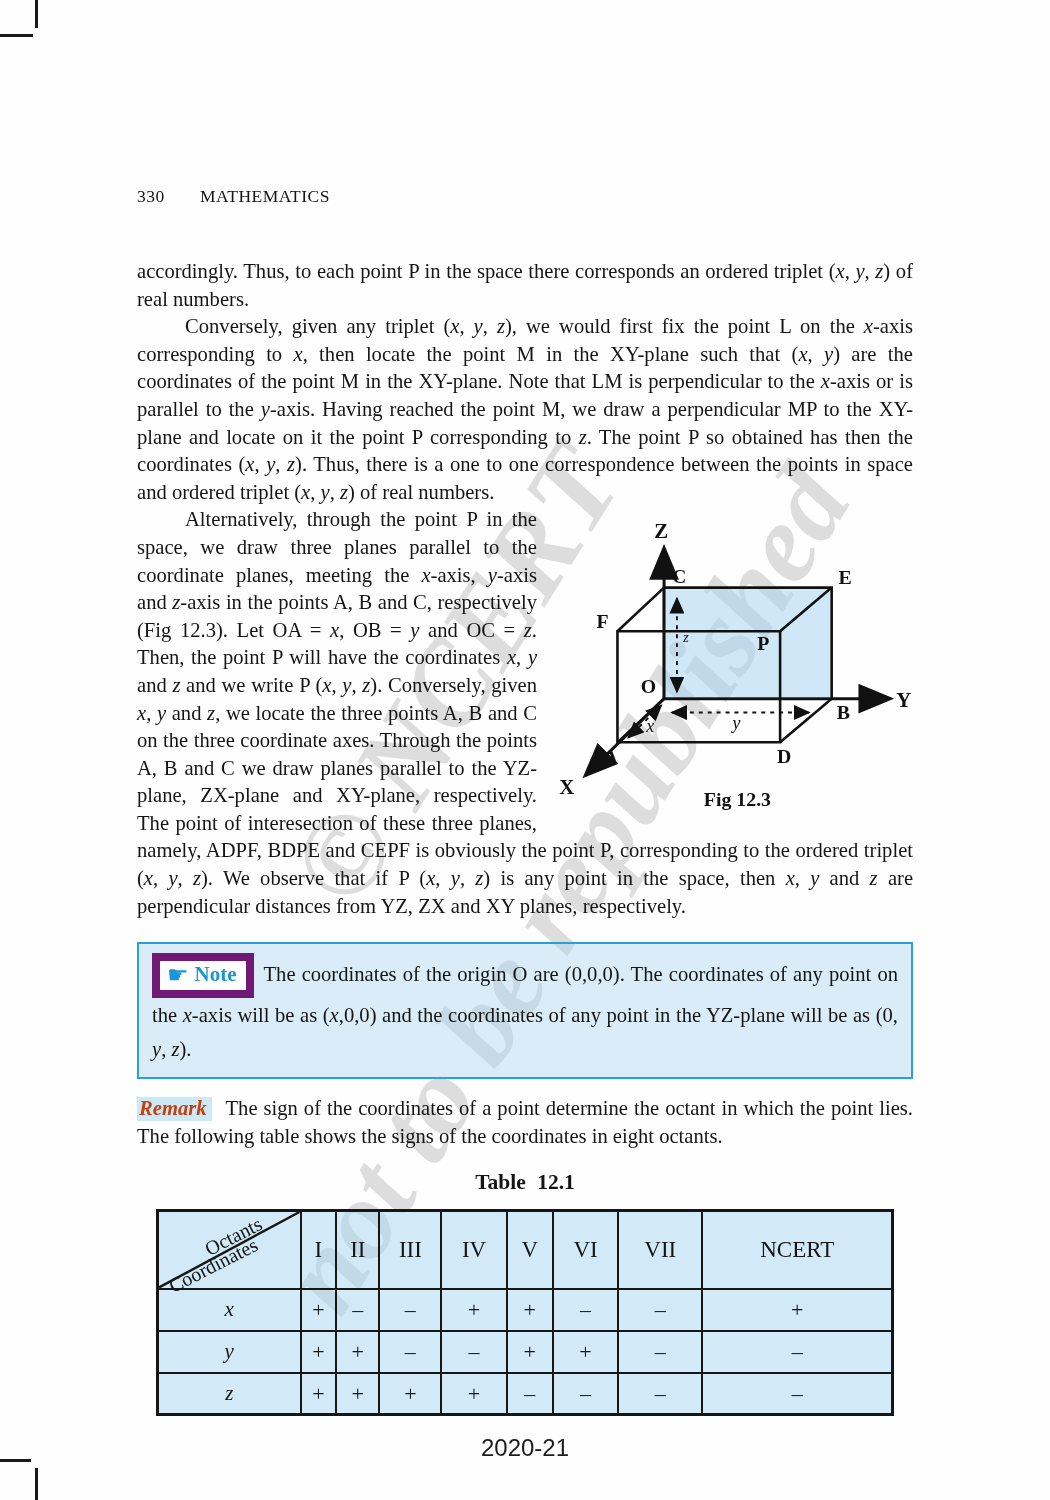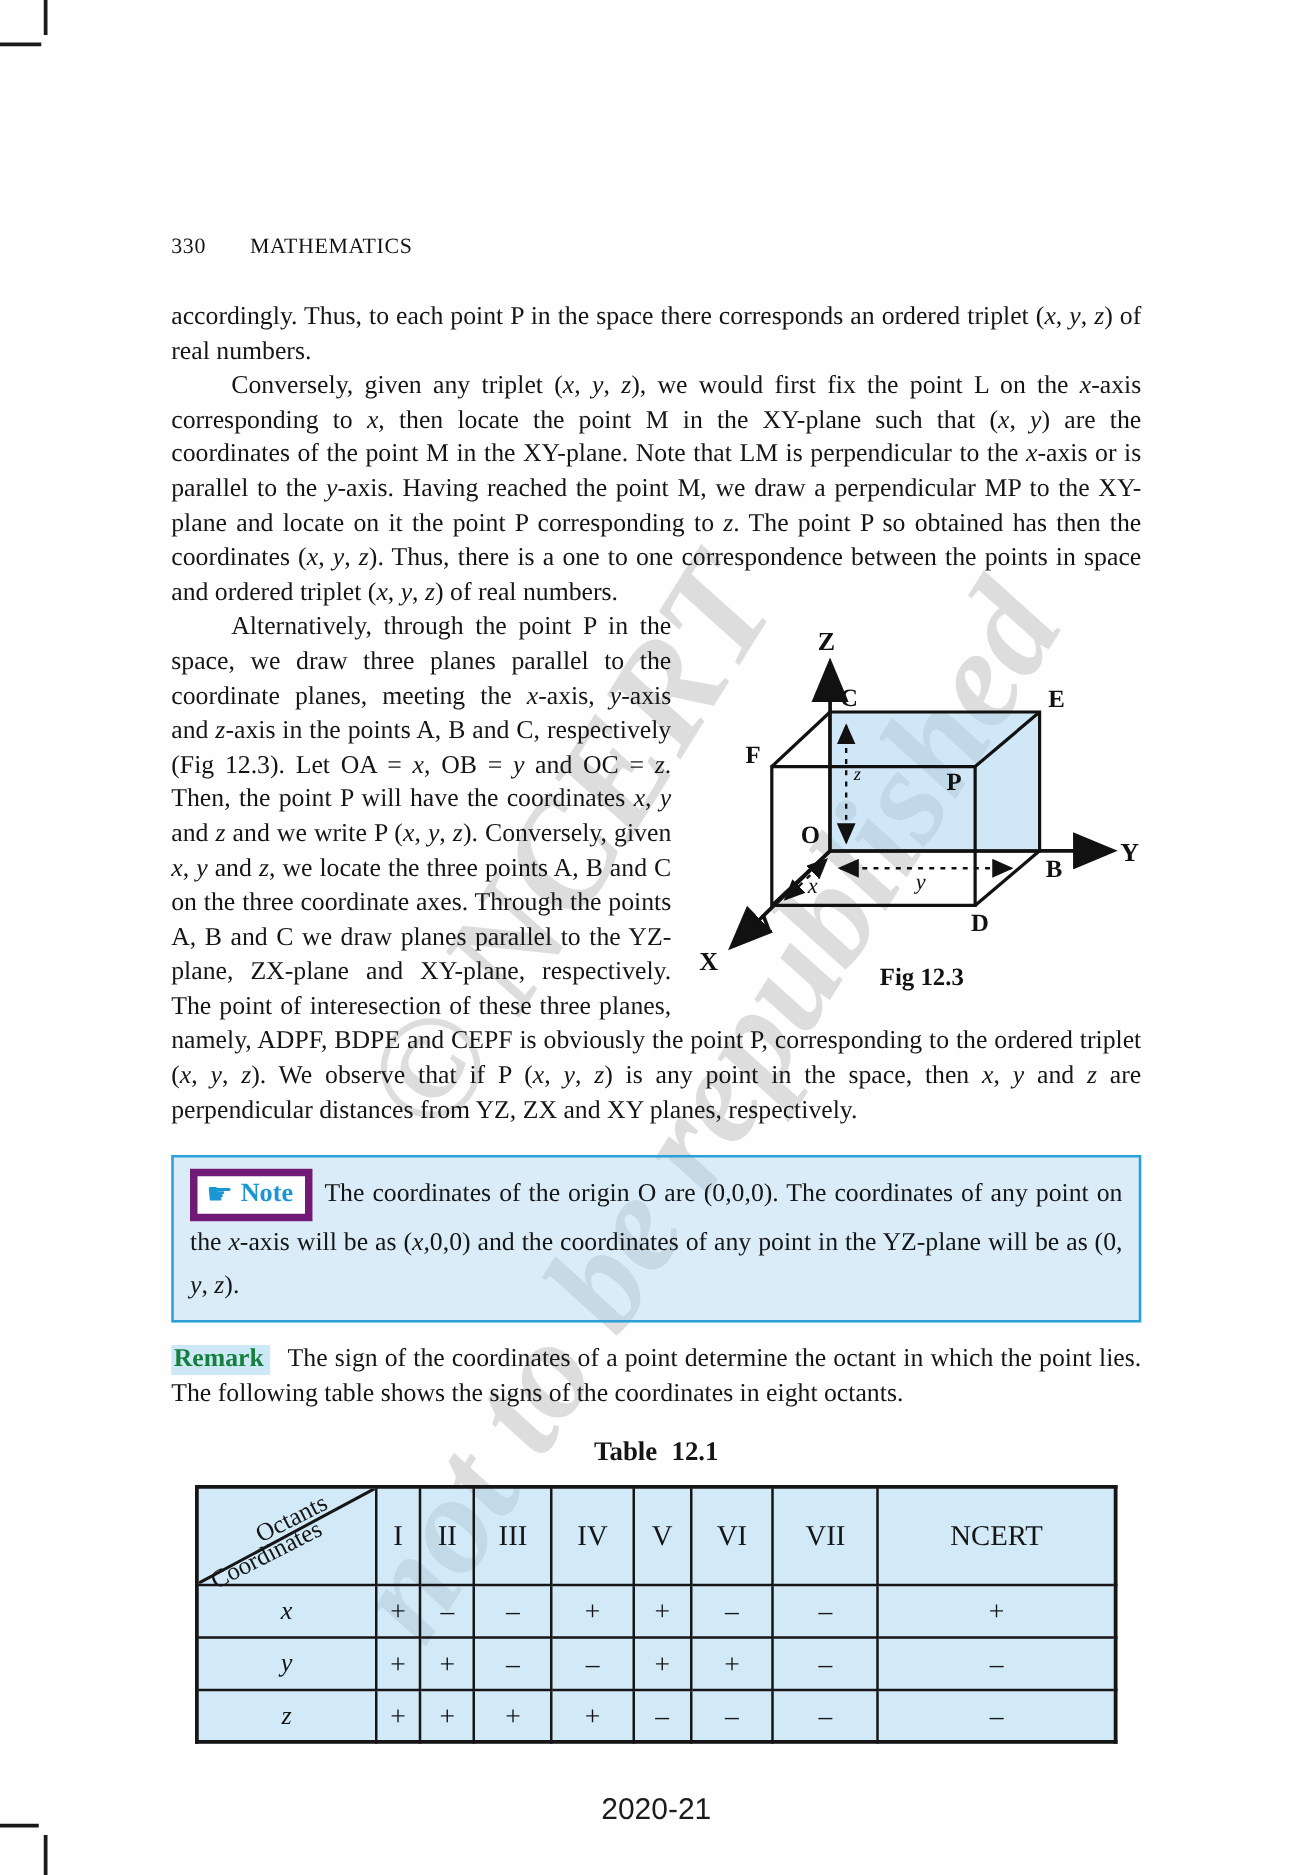--- a/index.html
+++ b/index.html
@@ -28,21 +28,21 @@
     font-weight: bold;
     color: rgba(145,145,145,0.30);
     white-space: nowrap;
   }
   .wm-1 { font-size: 118px; left: 210px; top: 625px; width: 470px; text-align: center; transform: rotate(-58deg); }
   .wm-2 { font-size: 112px; left: 60px; top: 825px; width: 1010px; text-align: center; transform: rotate(-58deg); }
   
   .content { position: absolute; inset: 0; z-index: 2; padding: 186px 137px 0 137px; }
   .running-head { font-size: 17.5px; letter-spacing: 0.5px; }
   .running-head .pagenum { display: inline-block; width: 63px; }
-  .body-text { margin-top: 33px; }
+  .body-text { margin-top: 51px; }
   p.para {
     font-size: 20.6px;
     line-height: 27.6px;
     text-align: justify;
     hyphens: none;
   }
   p.para.indent { text-indent: 48px; }
   
   .fig-wrap {
     float: right;
@@ -56,33 +56,34 @@
     clear: both;
     margin-top: 22px;
     border: 2px solid #2b9fd8;
     background: rgba(165,213,241,0.42);
     padding: 9px 13px 11px 13px;
   }
   .note-box p { font-size: 20.6px; line-height: 34px; text-align: justify; }
   .note-label {
     display: inline-block;
     background: #ffffff;
-    border: 6px solid #701a75;
+    border: 8px solid #701a75;
     padding: 0px 9px 2px 7px;
     margin-right: 10px;
     line-height: 26px;
     vertical-align: baseline;
   }
   .note-hand { color: #1b96d4; font-size: 24px; vertical-align: -2px; }
   .note-word { color: #1b96d4; font-weight: bold; font-size: 21px; margin-left: 6px; }
   
   .remark-para { margin-top: 15px; font-size: 20.6px; line-height: 28px; text-align: justify; }
   .remark-label {
-    color: #15803d;
+    color: #c2410c;
     font-weight: bold;
+    font-style: italic;
     background: #cde9f8;
     padding: 0 5px 2px 2px;
     margin-right: 14px;
   }
   
   .table-title { margin-top: 20px; text-align: center; font-weight: bold; font-size: 21.5px; word-spacing: 6px; }
   table.octants {
     margin: 14px auto 0 auto;
     width: 738px;
     border-collapse: collapse;

